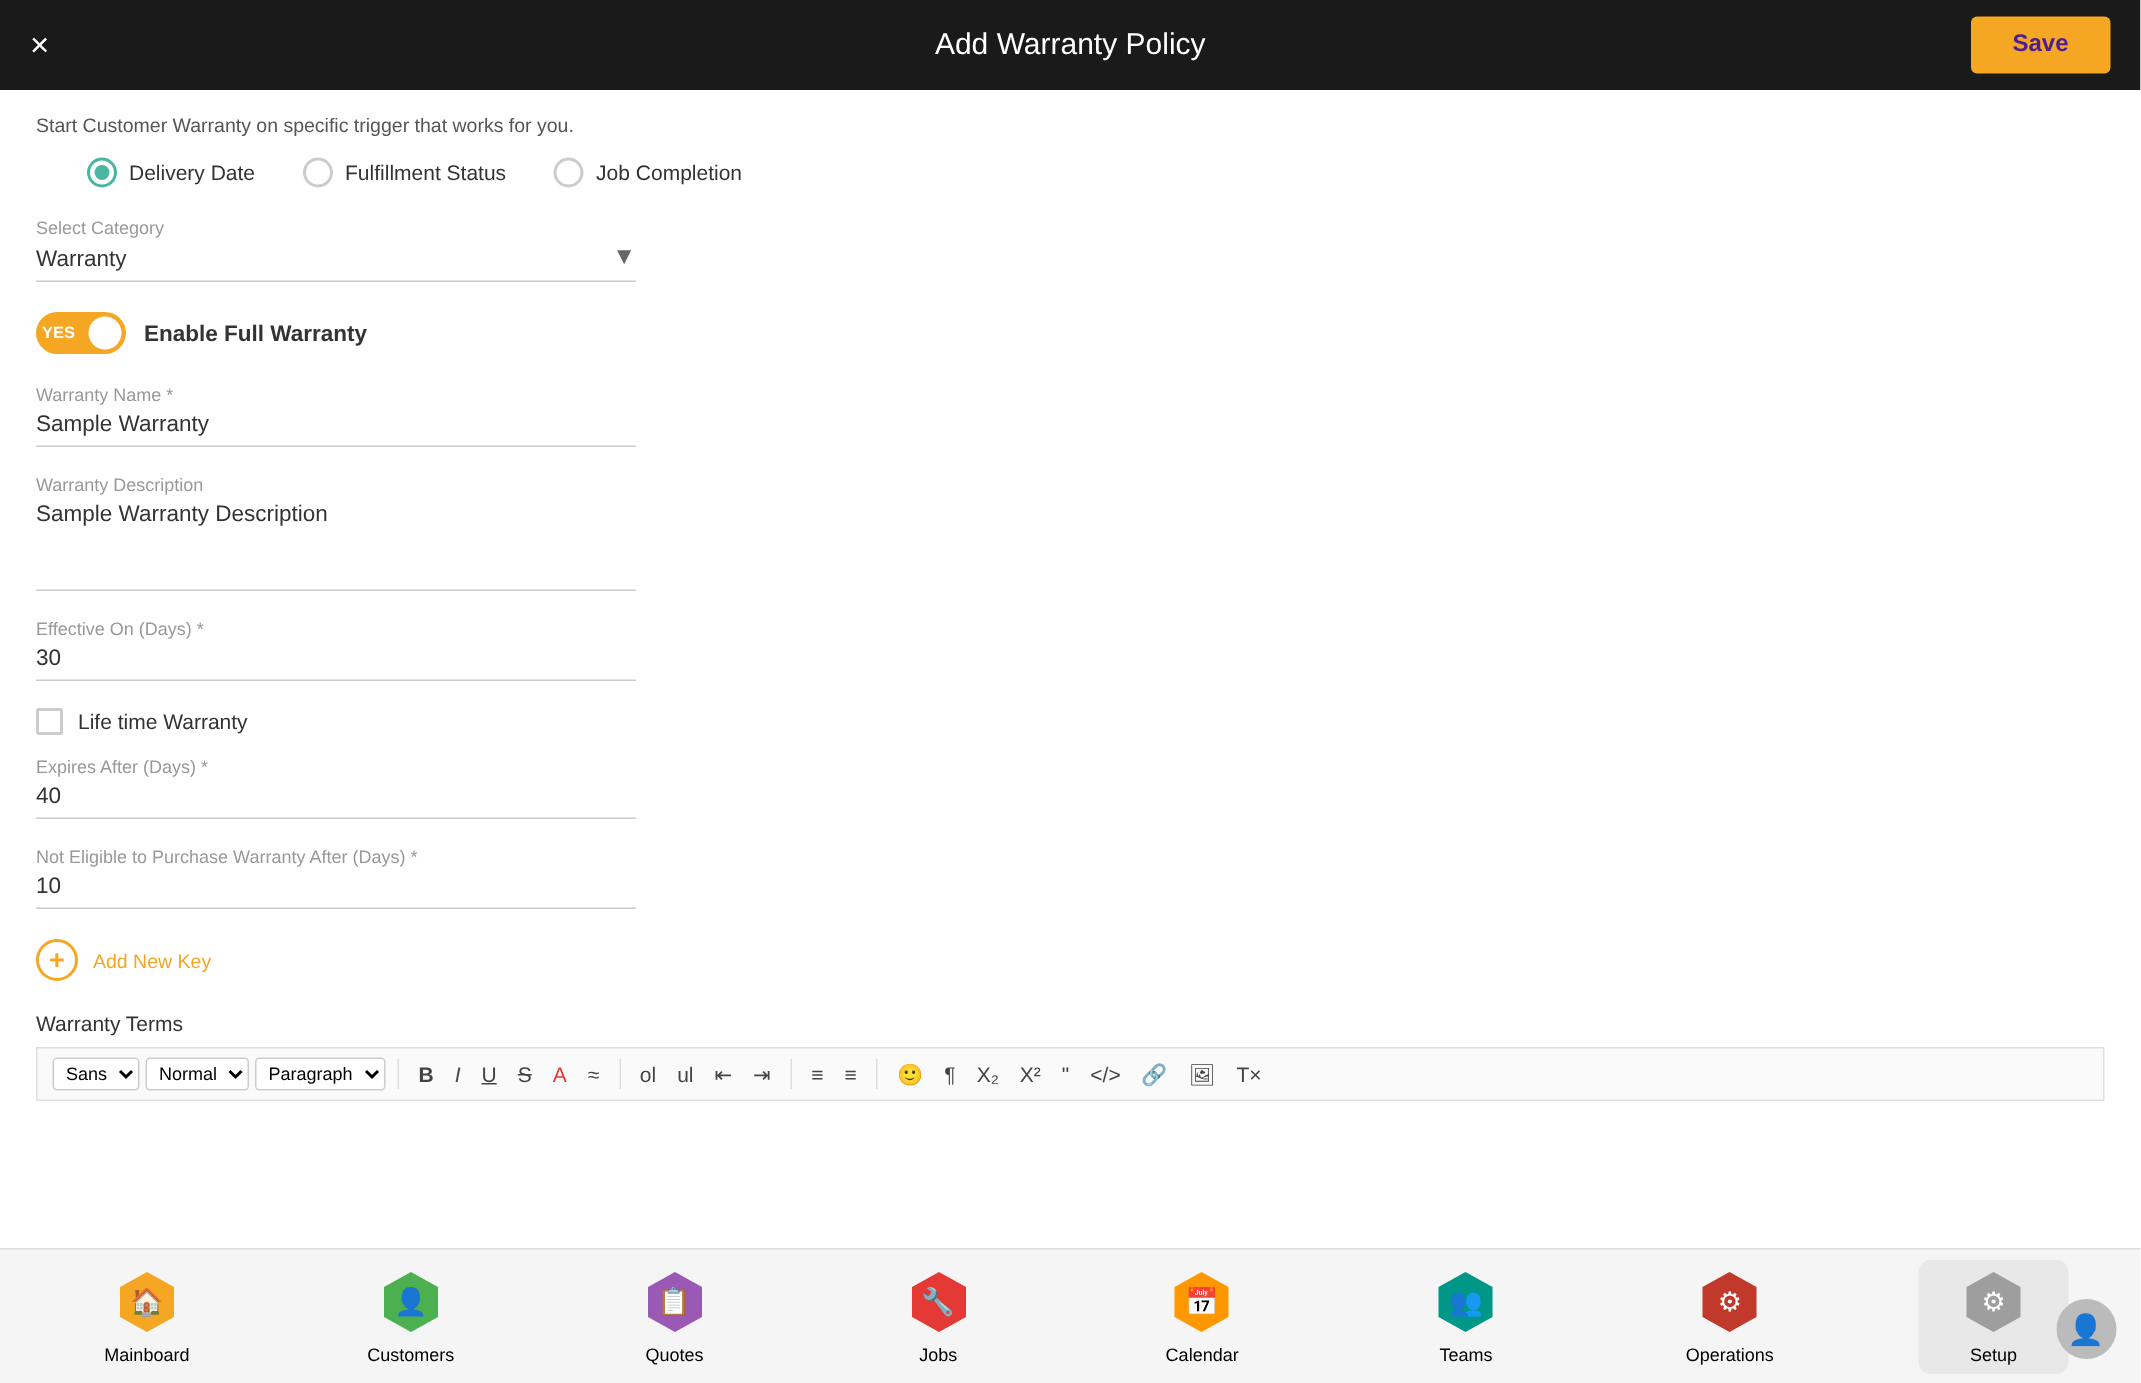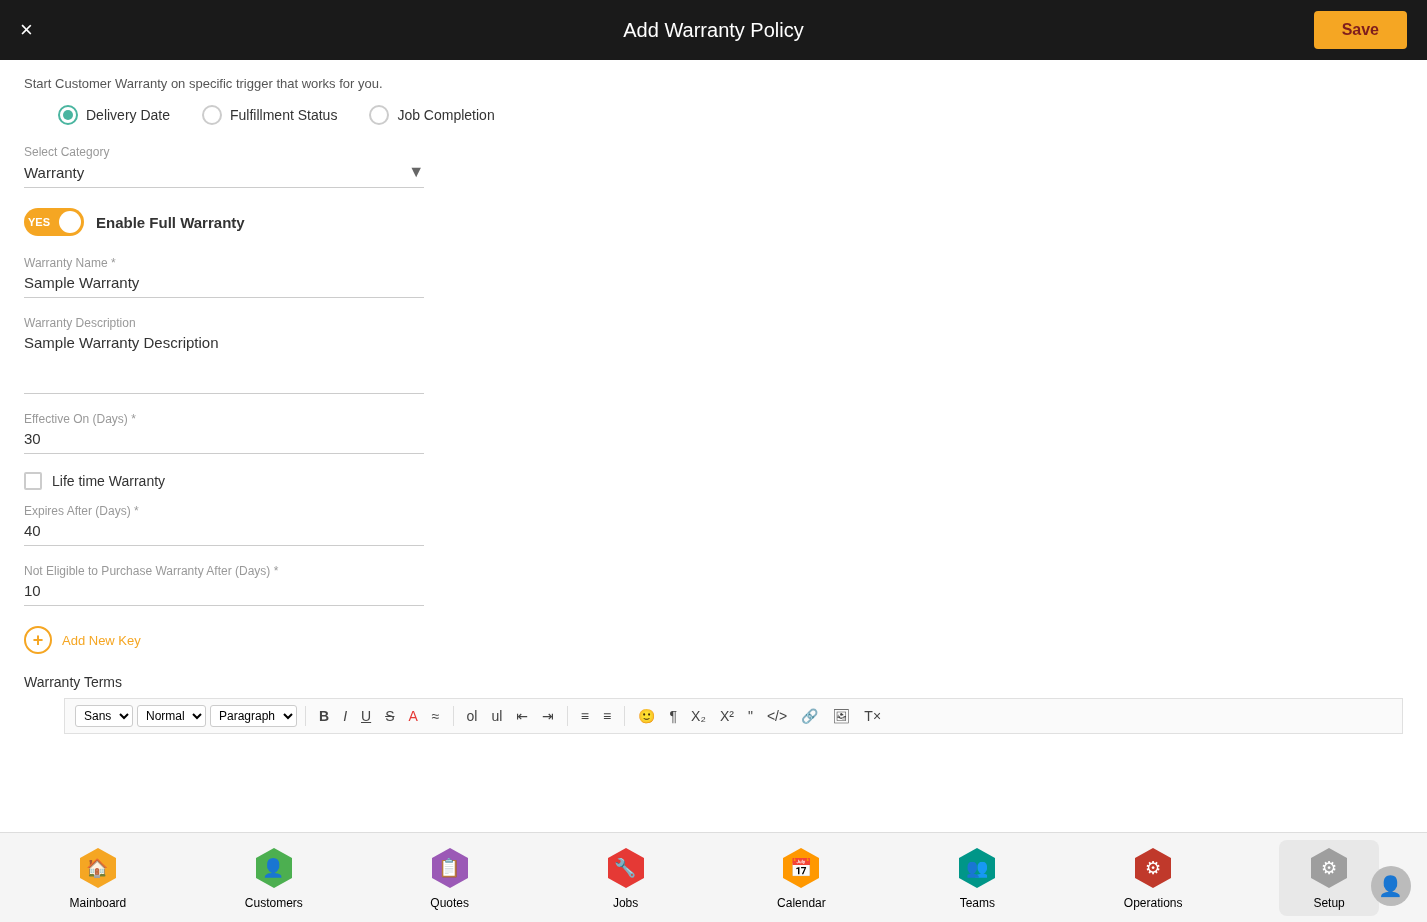--- a/index.html
+++ b/index.html
@@ -26,21 +26,21 @@
     .close-btn {
       color: #fff;
       background: none;
       border: none;
       font-size: 22px;
       cursor: pointer;
       line-height: 1;
     }
     .save-btn {
       background: #f5a623;
-      color: #7f1d1d;
+      color: #4c1d95;
       border: none;
       padding: 10px 28px;
       font-size: 16px;
       font-weight: 600;
       border-radius: 4px;
       cursor: pointer;
     }
 
     
     .main-content {
@@ -226,21 +226,20 @@
     
     .editor-toolbar {
       display: flex;
       align-items: center;
       gap: 4px;
       border: 1px solid #e0e0e0;
       padding: 6px 10px;
       flex-wrap: nowrap;
       overflow: hidden;
       background: #fafafa;
-      margin-left: 40px;
     }
     .toolbar-select {
       border: 1px solid #ccc;
       border-radius: 3px;
       padding: 2px 4px;
       font-size: 12px;
       background: #fff;
       cursor: pointer;
     }
     .toolbar-btn {

